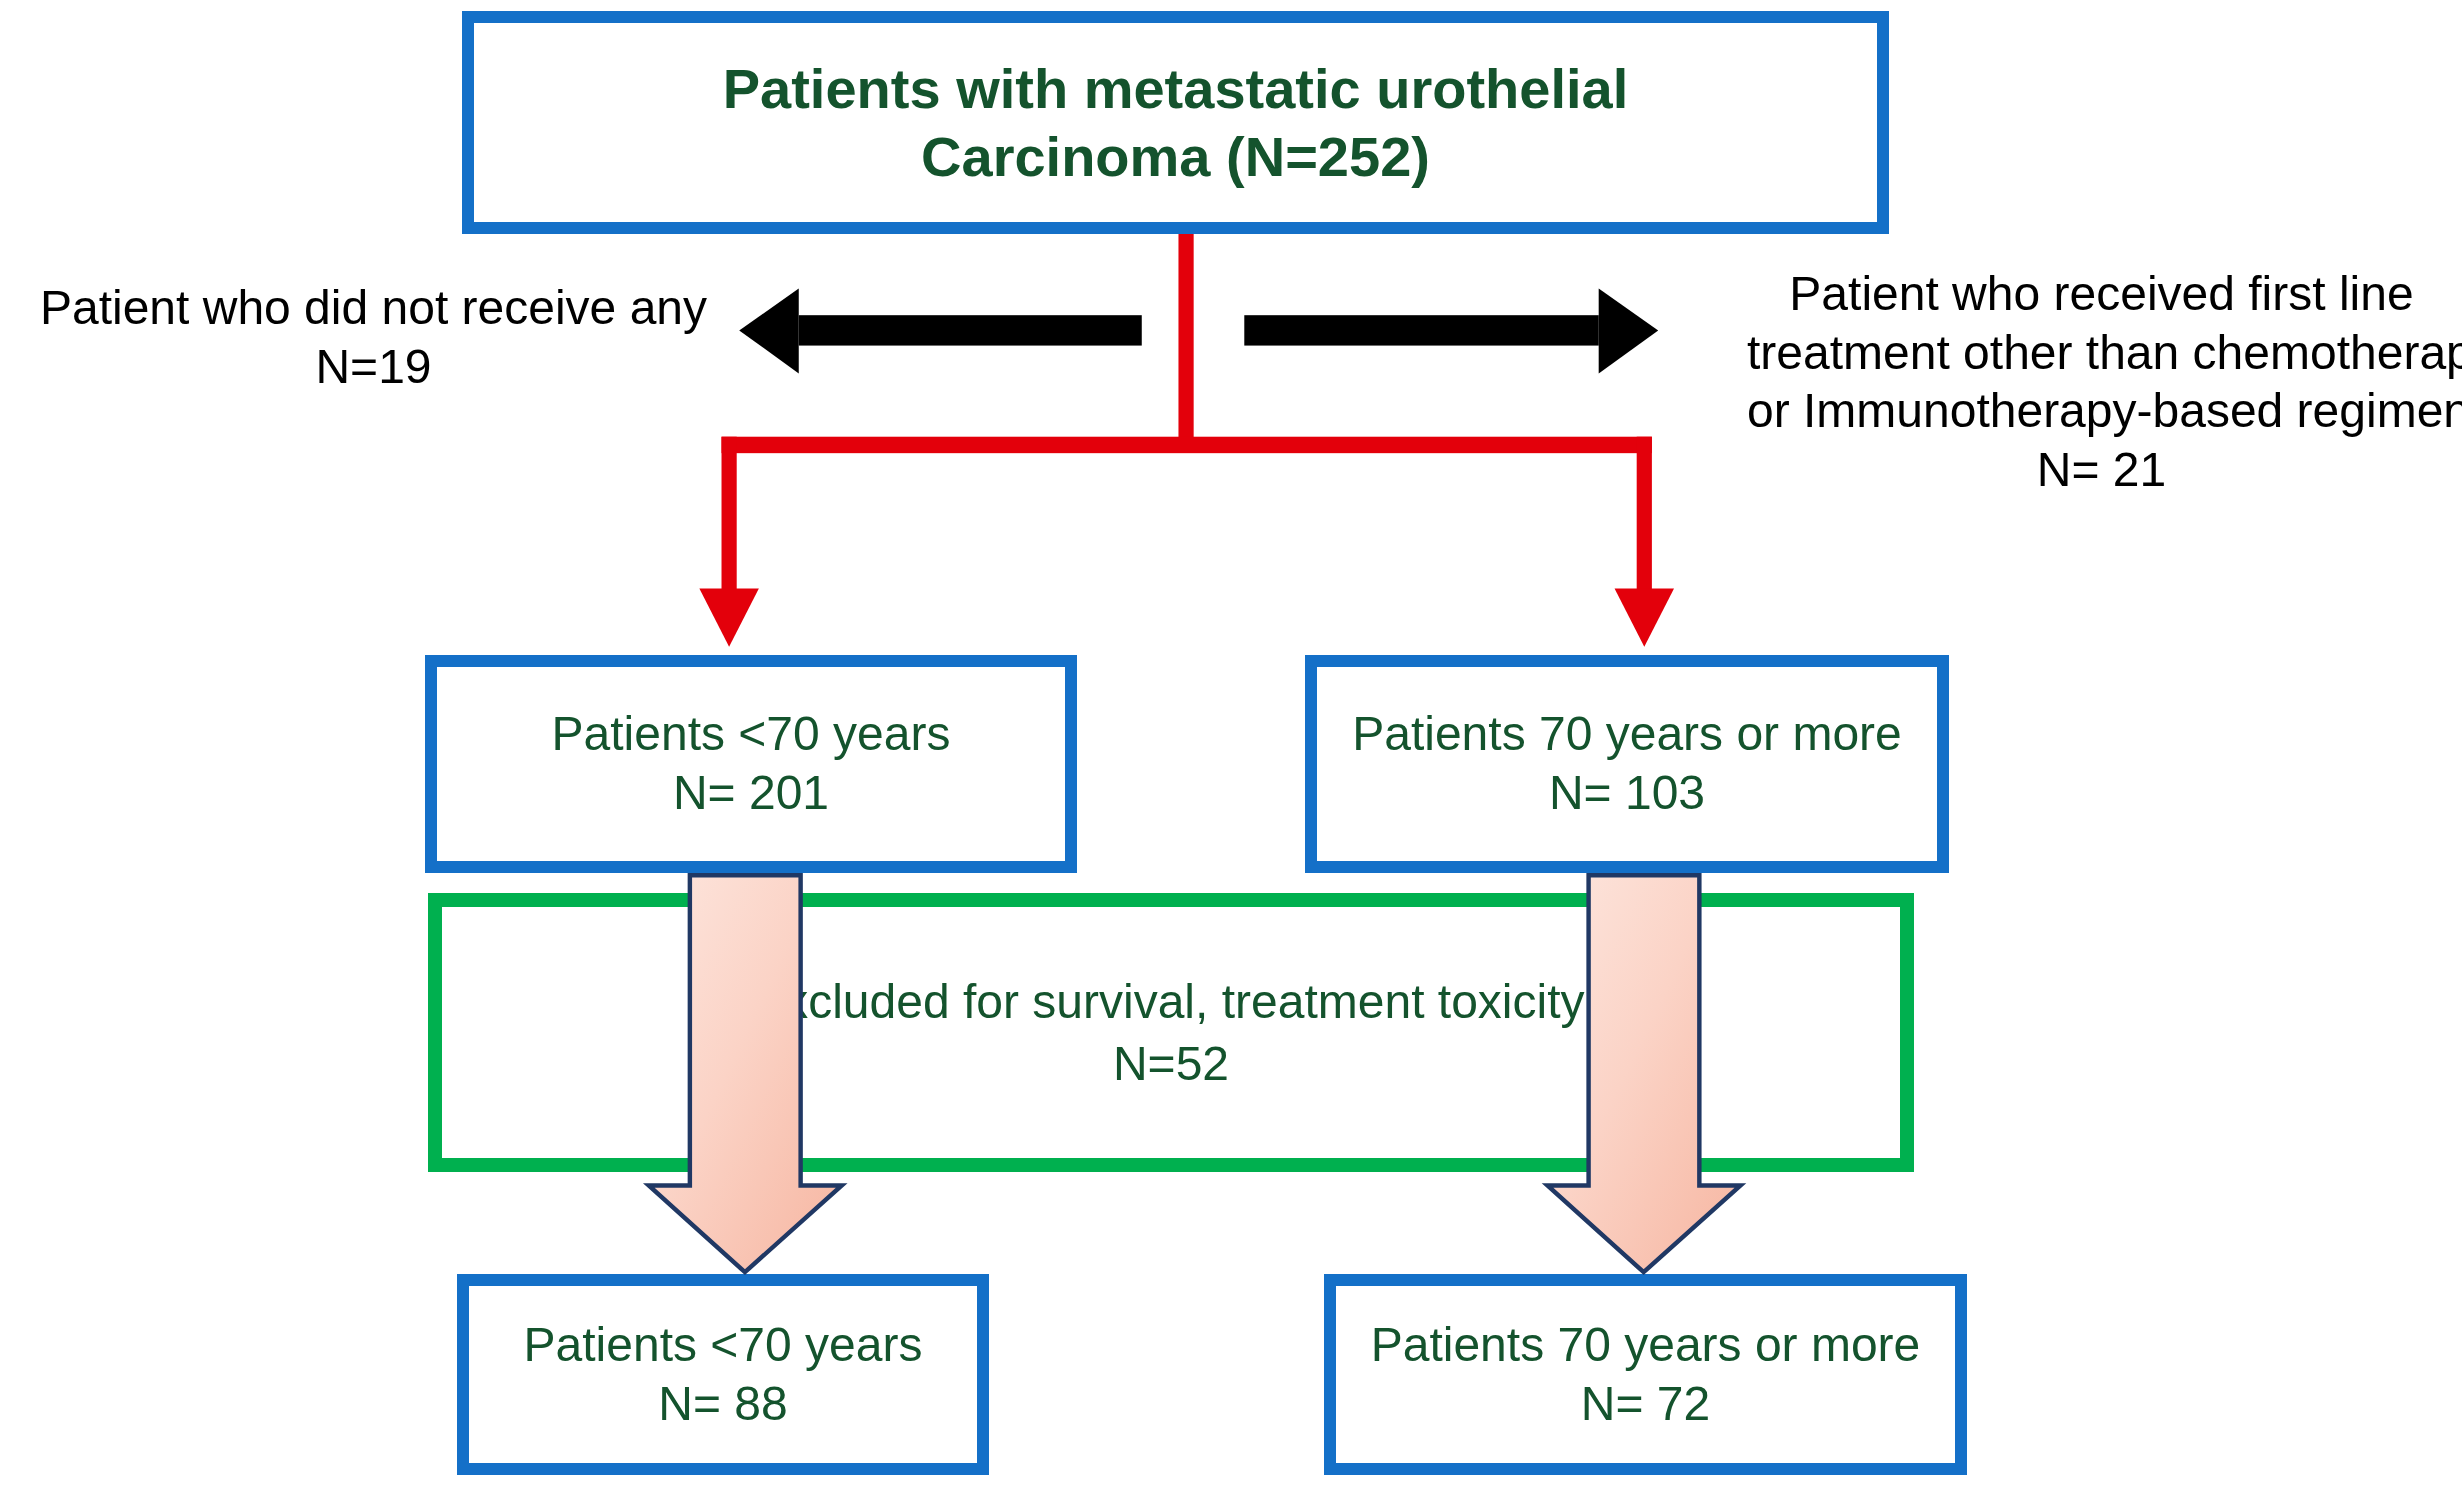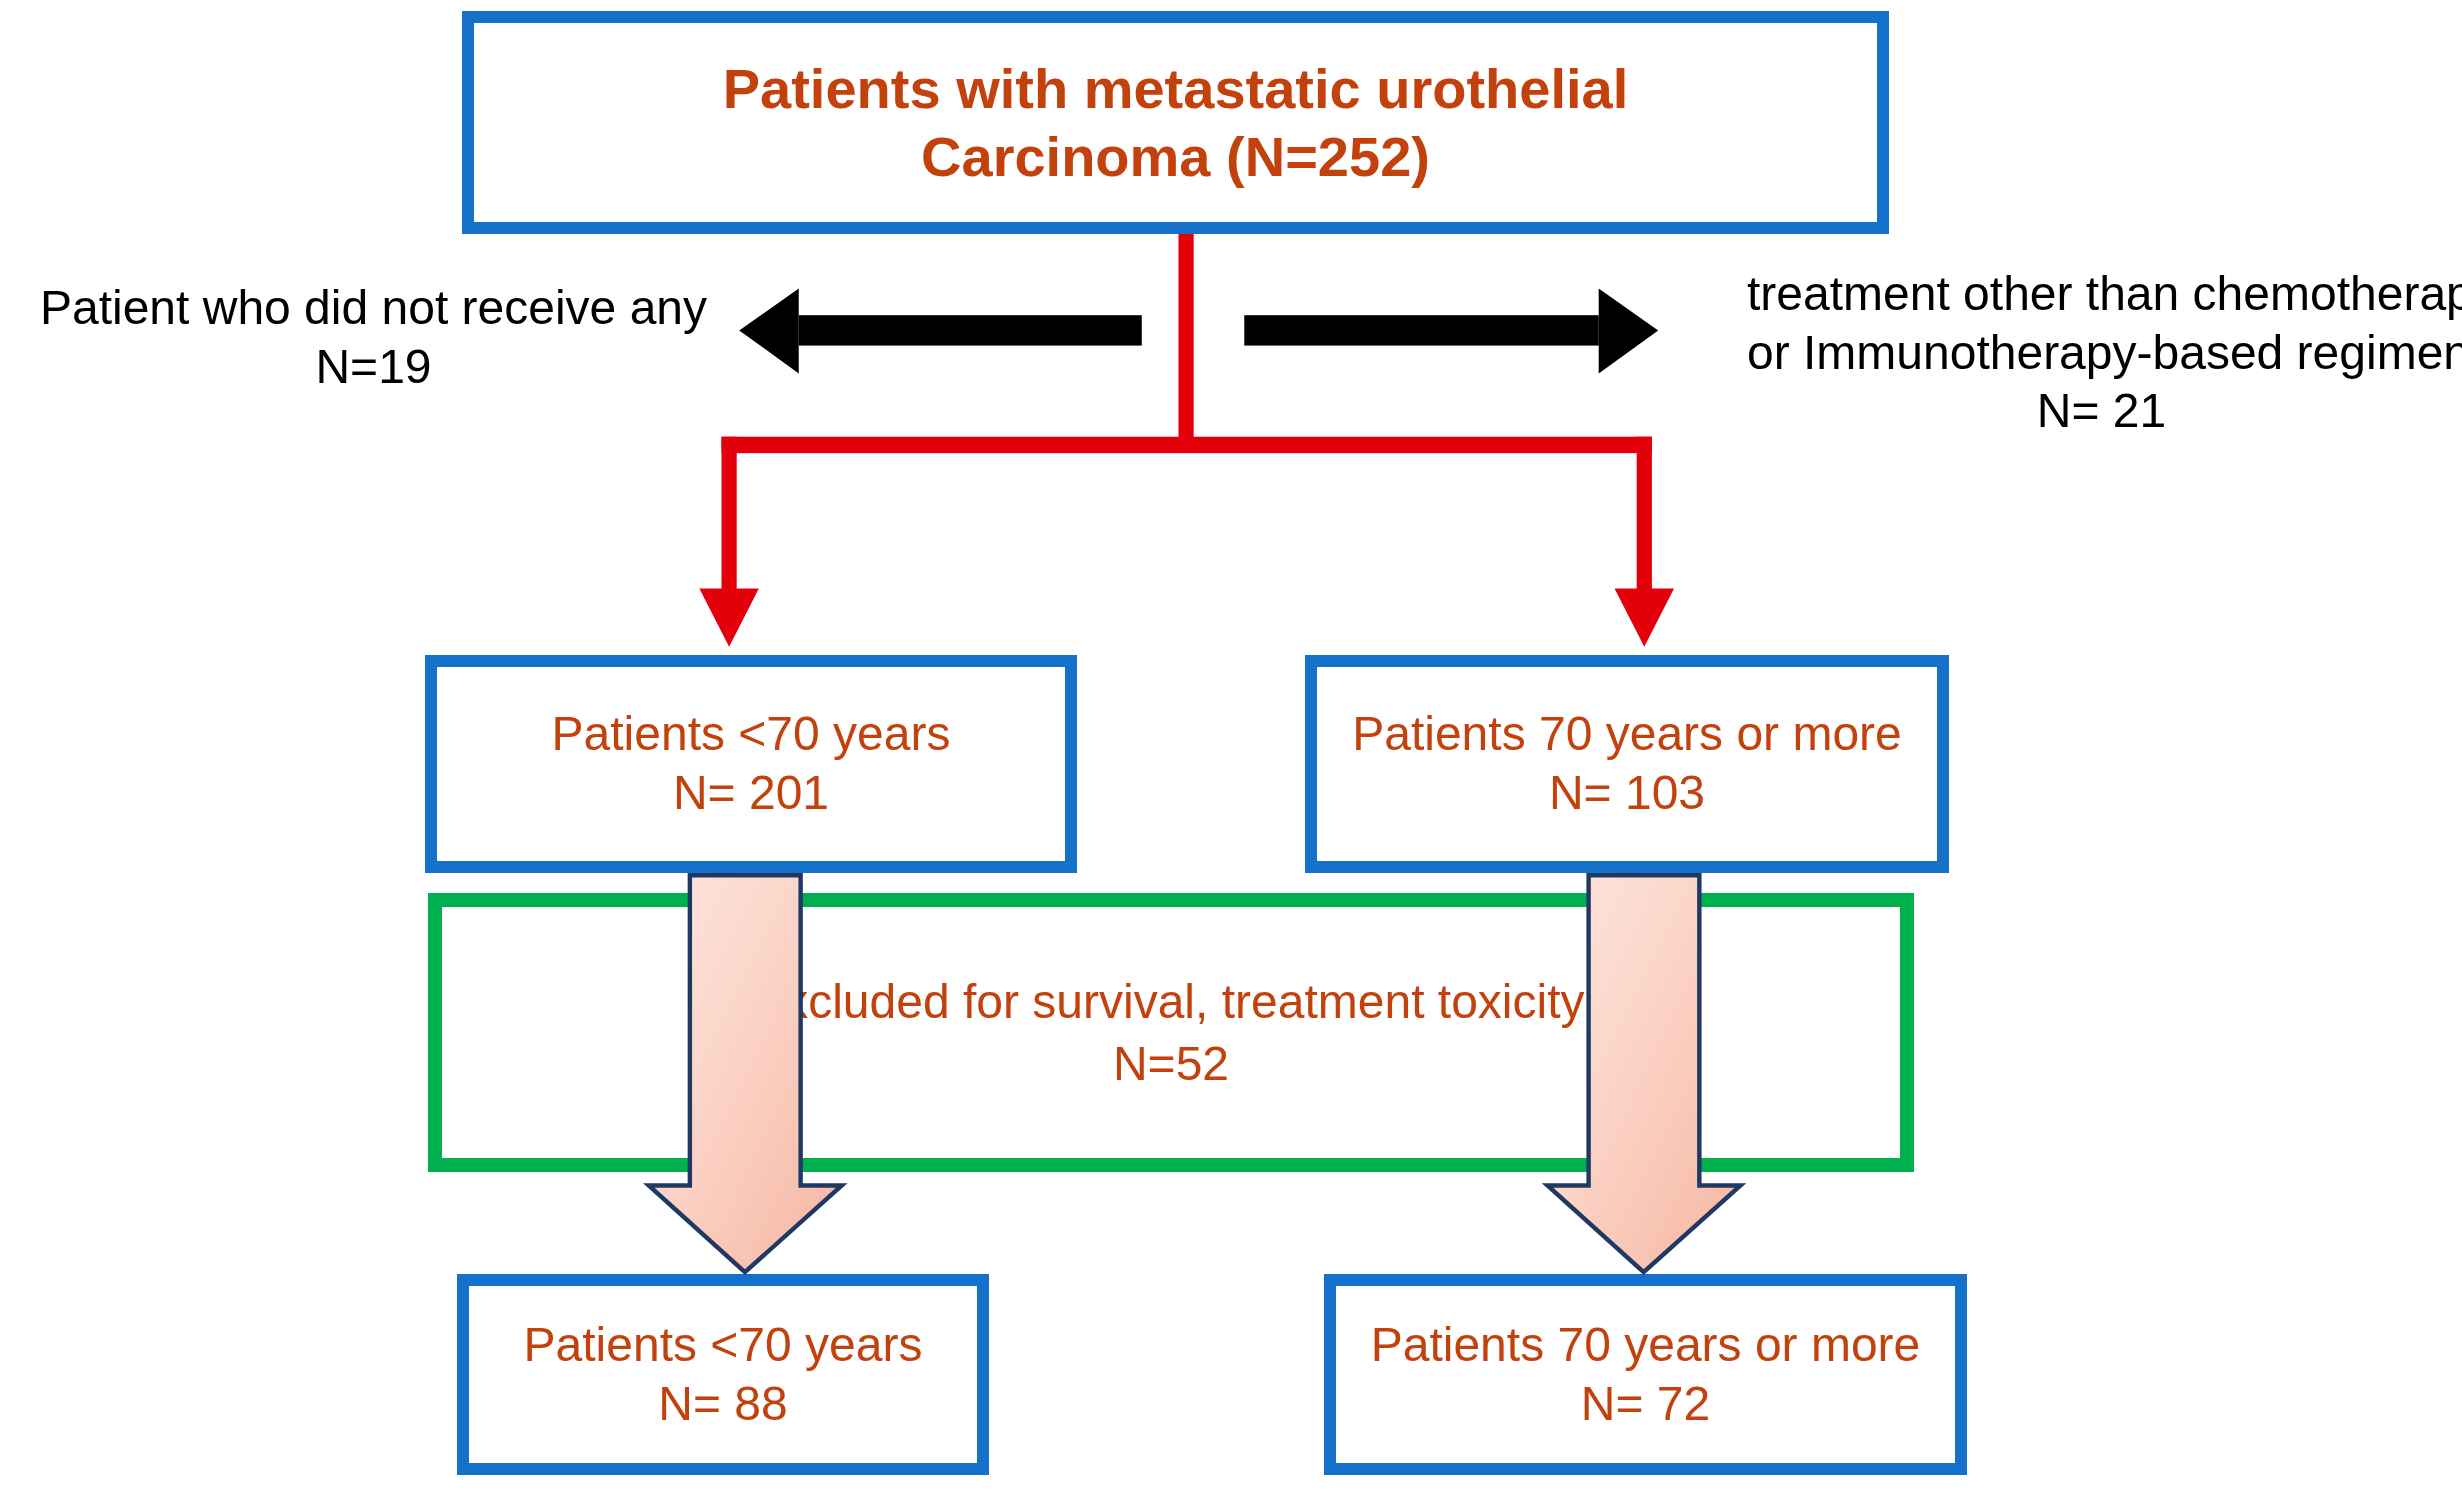--- a/index.html
+++ b/index.html
@@ -28,21 +28,21 @@
   }
   .node-box {
     position: absolute;
     box-sizing: border-box;
     background: #ffffff;
     display: flex;
     flex-direction: column;
     align-items: center;
     justify-content: center;
     text-align: right;
-    color: #c2410c;
+    color: #14532d;
   }
   .node-box.blue  { border: 12.7px solid #1470C8; }
   .node-box.green { border: 14px solid #00B04F; }
 
   .box-line {
     display: block;
     white-space: nowrap;
     line-height: 1.22;
   }
 
@@ -142,20 +142,21 @@
     <span class="box-line">Patients with metastatic urothelial</span>
     <span class="box-line">Carcinoma (N=252)</span>
   </div>
 
   <div class="side-note" id="note-left">
     <div class="box-line">Patient who did not receive any</div>
     <div class="box-line">N=19</div>
   </div>
 
   <div class="side-note" id="note-right">
+    <div class="box-line">Patient who received first line</div>
     <div class="box-line">treatment other than chemotherapy</div>
     <div class="box-line">or Immunotherapy-based regimens</div>
     <div class="box-line">N= 21</div>
   </div>
 
   <div class="node-box blue" id="box-mid-young">
     <span class="box-line">Patients &lt;70 years</span>
     <span class="box-line">N= 201</span>
   </div>
 

